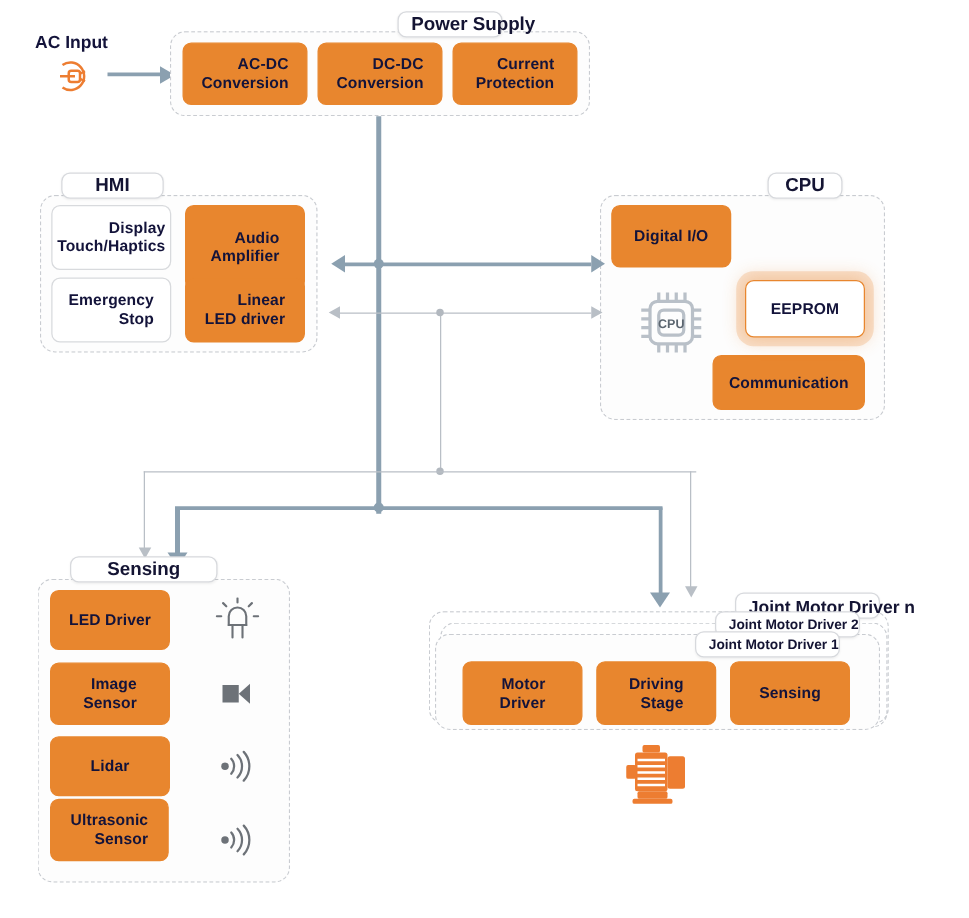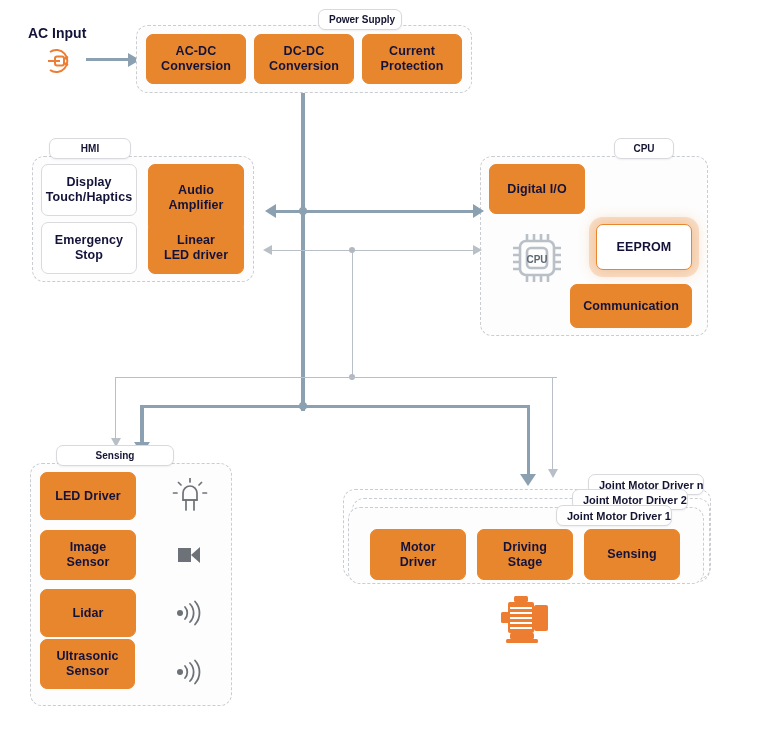--- a/index.html
+++ b/index.html
@@ -25,40 +25,40 @@
   }
   .panel.plain{background:transparent;}
 
   
   .pill{
     position:absolute;
     background:#ffffff;
     border:1px solid #d7d9dd;
     border-radius:7px;
     color:#141433;
-    font-size:10px;
+    font-size:15px;
     font-weight:bold;
     line-height:20px;
     height:21px;
     text-align:center;
     white-space:nowrap;
     padding:0 10px;
     box-sizing:border-box;
     box-shadow:0 1px 2px rgba(0,0,0,.06);
     z-index:30;
   }
 
   
   .blk{
     position:absolute;
     border-radius:7px;
     display:flex;
     align-items:center;
     justify-content:center;
-    text-align:center;
+    text-align:right;
     box-sizing:border-box;
     font-size:12.5px;
     font-weight:bold;
     color:#13133a;
     line-height:1.18;
     letter-spacing:.1px;
     padding:2px 4px;
   }
   .blk.orange{
     background:#e8862e;
@@ -287,21 +287,21 @@
       <circle cx="8" cy="15" r="3" fill="#6d7278"></circle>
       <g fill="none" stroke="#6d7278" stroke-width="1.8" stroke-linecap="round">
         <path d="M13 9 a9 9 0 0 1 0 12"></path>
         <path d="M18 6 a13 13 0 0 1 0 18"></path>
         <path d="M23 3.5 a17 17 0 0 1 0 23"></path>
       </g>
     </svg>
   </span>
 
   <div class="panel plain" style="left:343px;top:489px;width:368px;height:90px;"></div>
-  <div class="pill" style="left:588px;top:474px;width:116px;font-size:11px;">Joint Motor Driver n</div>
+  <div class="pill" style="left:588px;top:474px;width:116px;font-size:14px;">Joint Motor Driver n</div>
 
   <div class="panel plain" style="left:352px;top:498px;width:358px;height:84px;"></div>
   <div class="pill" style="left:572px;top:489px;width:116px;font-size:11px;">Joint Motor Driver 2</div>
 
   <div class="panel" style="left:348px;top:507px;width:356px;height:77px;"></div>
   <div class="pill" style="left:556px;top:505px;width:116px;font-size:11px;">Joint Motor Driver 1</div>
 
   <div class="blk orange" style="left:370px;top:529px;width:96px;height:51px;z-index:5;">
     <span>
       <span>Motor</span><br>

